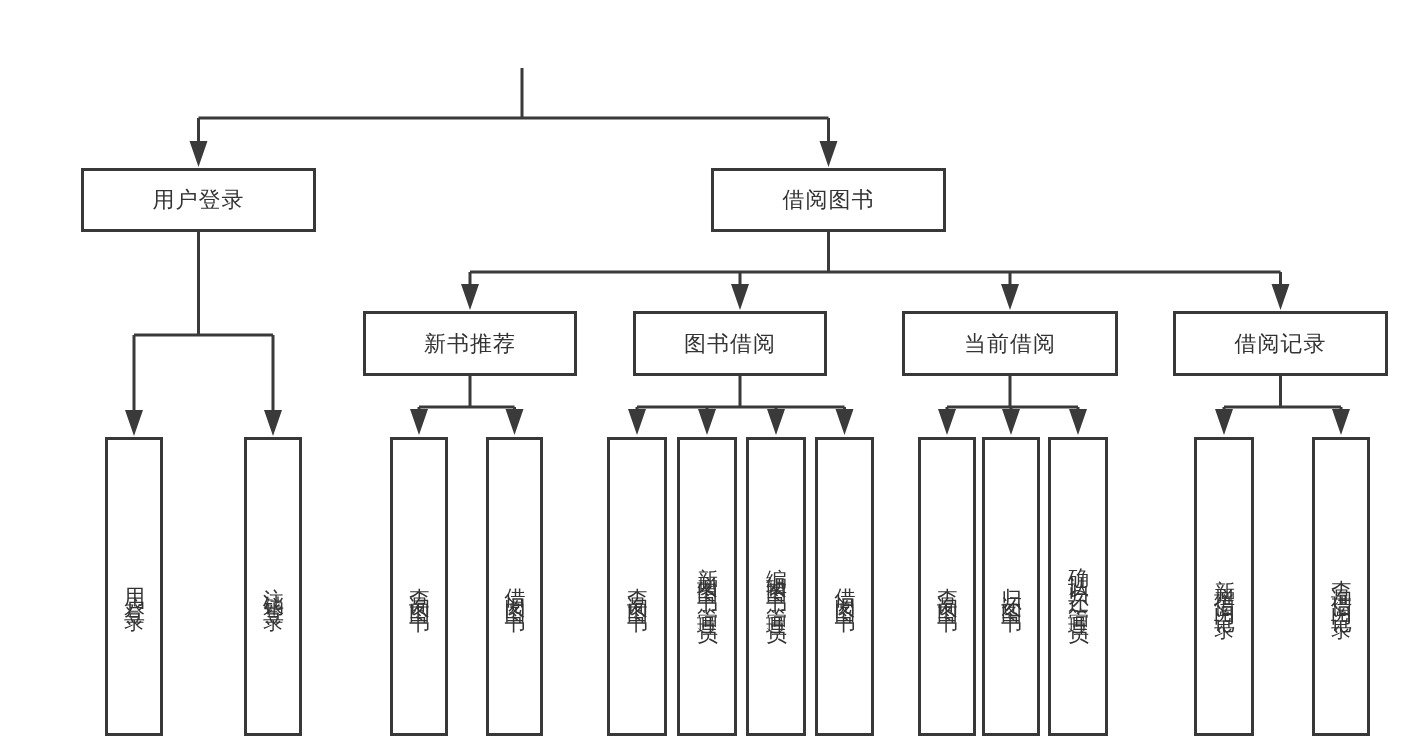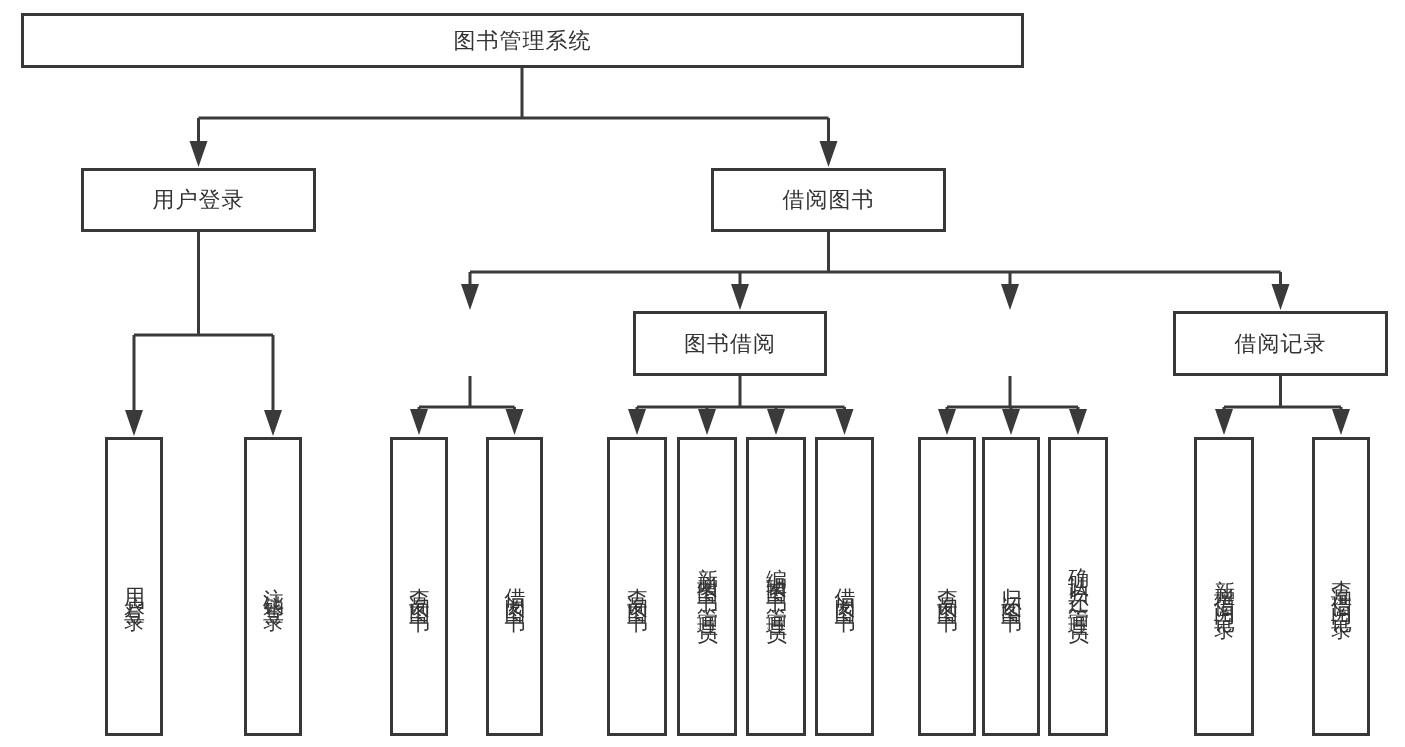--- a/index.html
+++ b/index.html
@@ -107,33 +107,36 @@
       <path class="ln" d="M1010 376 V407 M947 407 H1078 M947 407 V410 M1011 407 V410 M1078 407 V410"></path>
       <path class="ar" d="M938 409 L956 409 L947 435 Z M1002 409 L1020 409 L1011 435 Z M1069 409 L1087 409 L1078 435 Z"></path>
     </g>
 
     <g>
       <path class="ln" d="M1280.5 376 V407 M1224 407 H1341 M1224 407 V410 M1341 407 V410"></path>
       <path class="ar" d="M1215 409 L1233 409 L1224 435 Z M1332 409 L1350 409 L1341 435 Z"></path>
     </g>
   </svg>
 
-  <div class="node h" style="left:21px;top:13px;width:1003px;height:55px">
-    <span>图书管理系统</span>
-  </div>
 
   <div class="node h" style="left:81px;top:168px;width:235px;height:64px">
     <span>用户登录</span>
   </div>
   <div class="node h" style="left:711px;top:168px;width:235px;height:64px">
     <span>借阅图书</span>
   </div>
 
+  <div class="node h" style="left:363px;top:311px;width:214px;height:65px">
+    <span>新书推荐</span>
+  </div>
   <div class="node h" style="left:633px;top:311px;width:194px;height:65px">
     <span>图书借阅</span>
+  </div>
+  <div class="node h" style="left:902px;top:311px;width:216px;height:65px">
+    <span>当前借阅</span>
   </div>
   <div class="node h" style="left:1173px;top:311px;width:215px;height:65px">
     <span>借阅记录</span>
   </div>
 
   <div class="node v" style="left:105px;top:437px;width:58px;height:299px">
     <span>用户登录</span>
   </div>
   <div class="node v" style="left:244px;top:437px;width:58px;height:299px">
     <span>注销登录</span>

